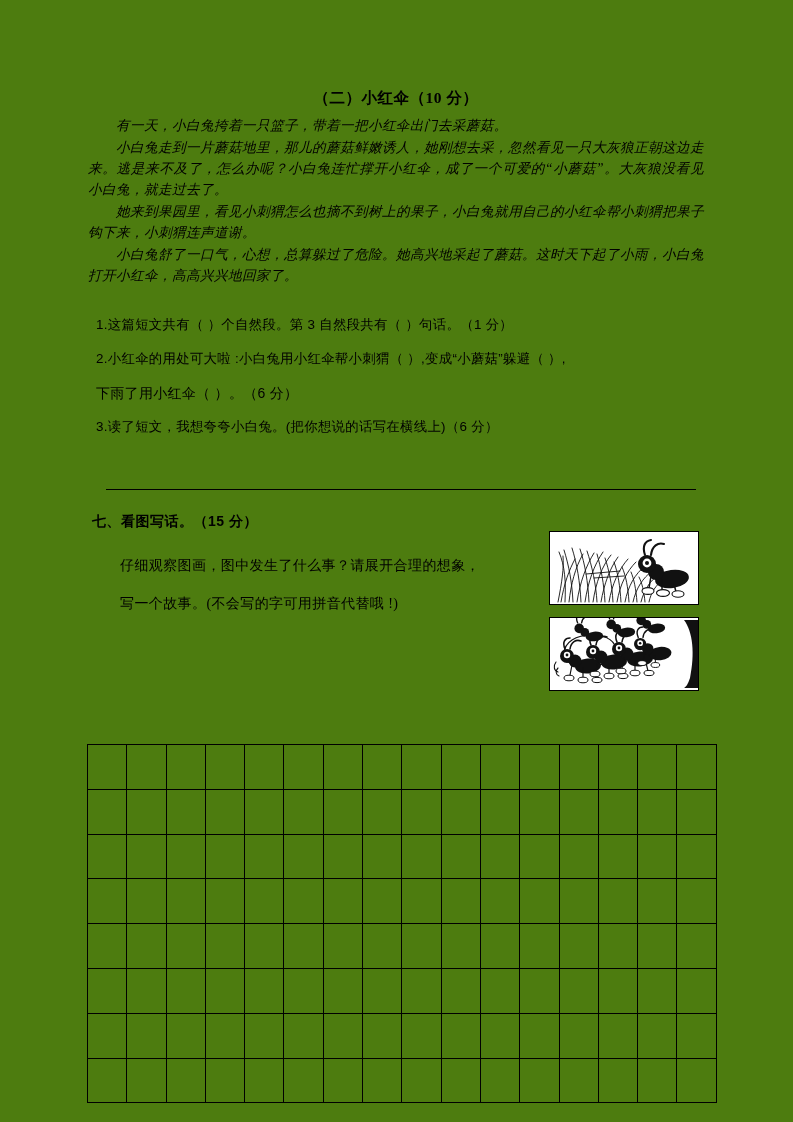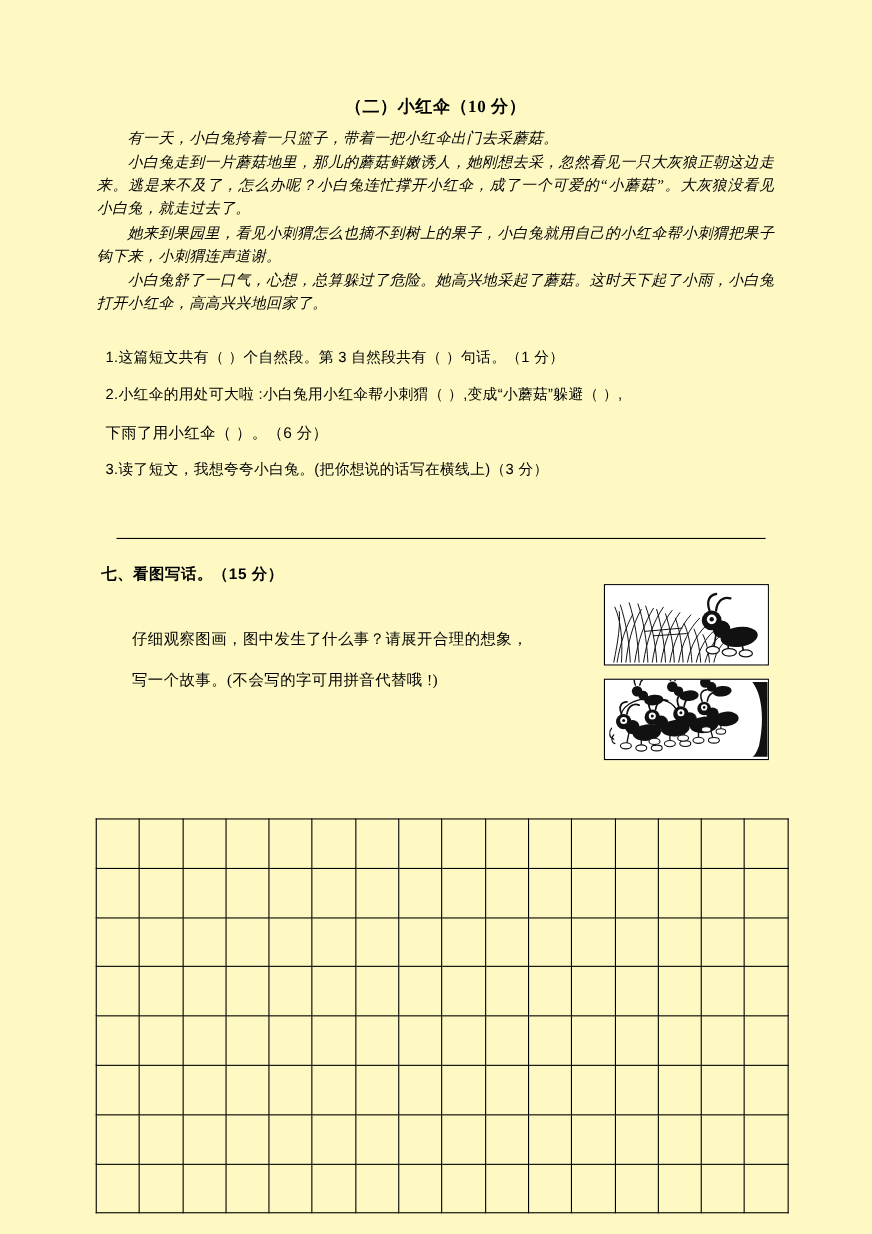--- a/index.html
+++ b/index.html
@@ -12,21 +12,21 @@
     height: 1122px;
     position: relative;
     font-family: "Liberation Sans", sans-serif;
     color: #000000;
     overflow: hidden;
   }
 
   .page {
     position: absolute;
     inset: 0;
-    background: #fef9c3;
+    background: #4d7c0f;
   }
 
   
   .passage {
     position: absolute;
     left: 88px;
     top: 88px;
     width: 616px;
   }
   .passage-title {
@@ -83,21 +83,21 @@
     position: absolute;
     left: 92px;
     top: 513px;
     width: 450px;
   }
   .section-heading {
     font-family: "Liberation Sans", sans-serif;
     font-size: 14px;
     font-weight: 700;
     letter-spacing: 0.5px;
-    margin-bottom: 32px;
+    margin-bottom: 16px;
   }
   .section-body-line {
     font-family: Liberation Serif, serif;
     font-size: 14px;
     letter-spacing: 0.4px;
     margin-left: 28px;
     line-height: 38px;
   }
 
   
@@ -157,21 +157,21 @@
 
   <div class="questions">
     <div class="q-line">
       <span>1.</span><span>这篇短文共有（      ）个自然段。第 3 自然段共有（      ）句话。（1 分）</span>
     </div>
     <div class="q-line">
       <span>2.</span><span>小红伞的用处可大啦 :小白兔用小红伞帮小刺猬（      ）,变成“小蘑菇”躲避（            ）,</span>
     </div>
     <div class="q-line-indent">下雨了用小红伞（            ）。（6 分）</div>
     <div class="q-line">
-      <span>3.</span><span>读了短文，我想夸夸小白兔。(把你想说的话写在横线上)（3 分）</span>
+      <span>3.</span><span>读了短文，我想夸夸小白兔。(把你想说的话写在横线上)（6 分）</span>
     </div>
   </div>
 
   <div class="answer-rule"></div>
 
   <div class="section-seven">
     <div class="section-heading">七、看图写话。（15 分）</div>
     <div class="section-body-line">仔细观察图画，图中发生了什么事？请展开合理的想象，</div>
     <div class="section-body-line">写一个故事。(不会写的字可用拼音代替哦 !)</div>
   </div>

